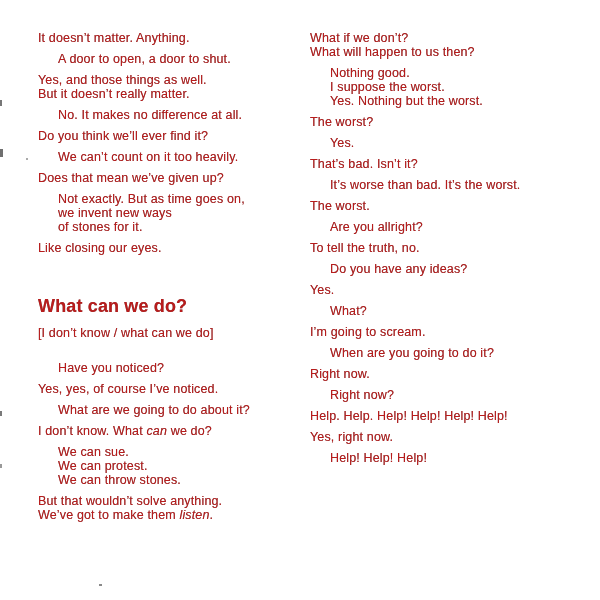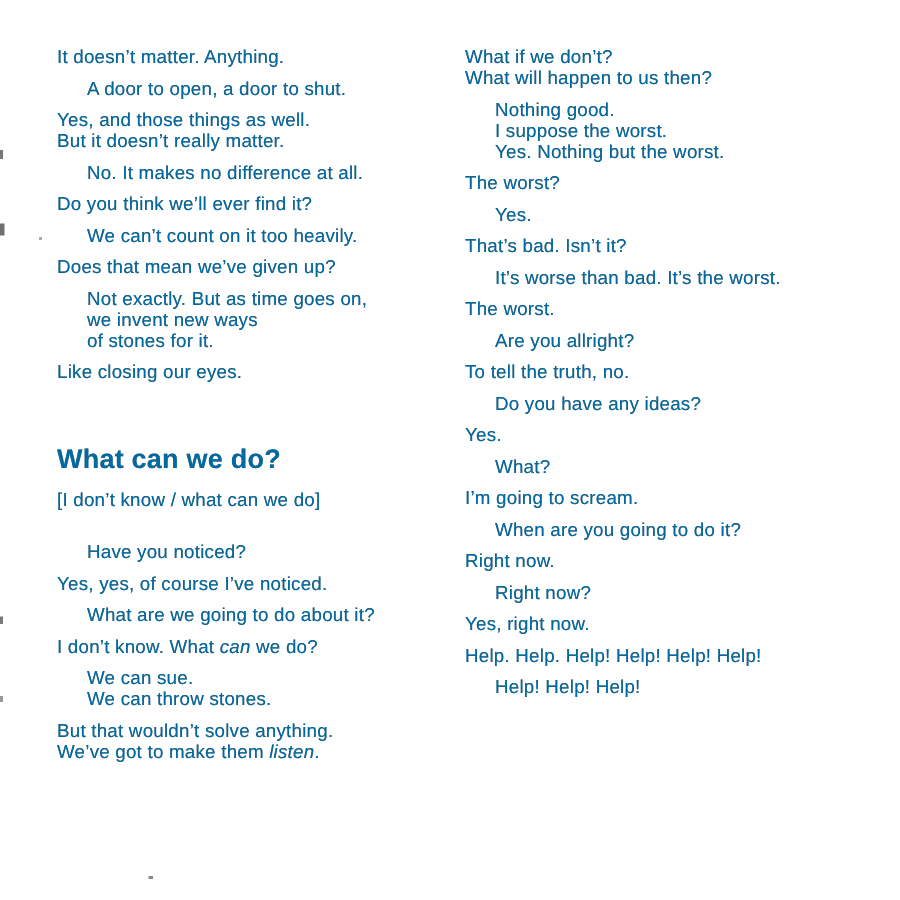--- a/index.html
+++ b/index.html
@@ -10,21 +10,21 @@
   }
   .page {
     position: relative;
     width: 600px;
     height: 600px;
     background: #ffffff;
     overflow: hidden;
     font-family: "Liberation Sans", "DejaVu Sans", sans-serif;
     font-size: 12.5px;
     line-height: 14px;
-    color: #0369a1;
+    color: #b91c1c;
     letter-spacing: 0.15px;
     text-shadow: 0 0 0.4px rgba(25,25,25,0.55);
   }
   .col {
     position: absolute;
     top: 31px;
   }
   .col-left  { left: 38px;  width: 262px; }
   .col-right { left: 310px; width: 282px; }
   .para { margin: 0 0 7px 0; }
@@ -95,20 +95,21 @@
       <span class="line">Yes, yes, of course I’ve noticed.</span>
     </p>
     <p class="para indent">
       <span class="line">What are we going to do about it?</span>
     </p>
     <p class="para flush">
       <span class="line"><span>I don’t know. What </span><em>can</em><span> we do?</span></span>
     </p>
     <p class="para indent">
       <span class="line">We can sue.</span>
+      <span class="line">We can protest.</span>
       <span class="line">We can throw stones.</span>
     </p>
     <p class="para flush">
       <span class="line">But that wouldn’t solve anything.</span>
       <span class="line"><span>We’ve got to make them </span><em>listen</em><span>.</span></span>
     </p>
   </div>
 
   <div class="col col-right">
     <p class="para flush">
@@ -156,24 +157,24 @@
     <p class="para indent">
       <span class="line">When are you going to do it?</span>
     </p>
     <p class="para flush">
       <span class="line">Right now.</span>
     </p>
     <p class="para indent">
       <span class="line">Right now?</span>
     </p>
     <p class="para flush">
-      <span class="line">Yes, right now.</span>
+      <span class="line">Help. Help. Help! Help! Help! Help!</span>
     </p>
     <p class="para flush">
-      <span class="line">Help. Help. Help! Help! Help! Help!</span>
+      <span class="line">Yes, right now.</span>
     </p>
     <p class="para indent">
       <span class="line">Help! Help! Help!</span>
     </p>
   </div>
 
   <div class="speck s1"></div>
   <div class="speck s2"></div>
   <div class="speck s3"></div>
   <div class="speck s4"></div>

